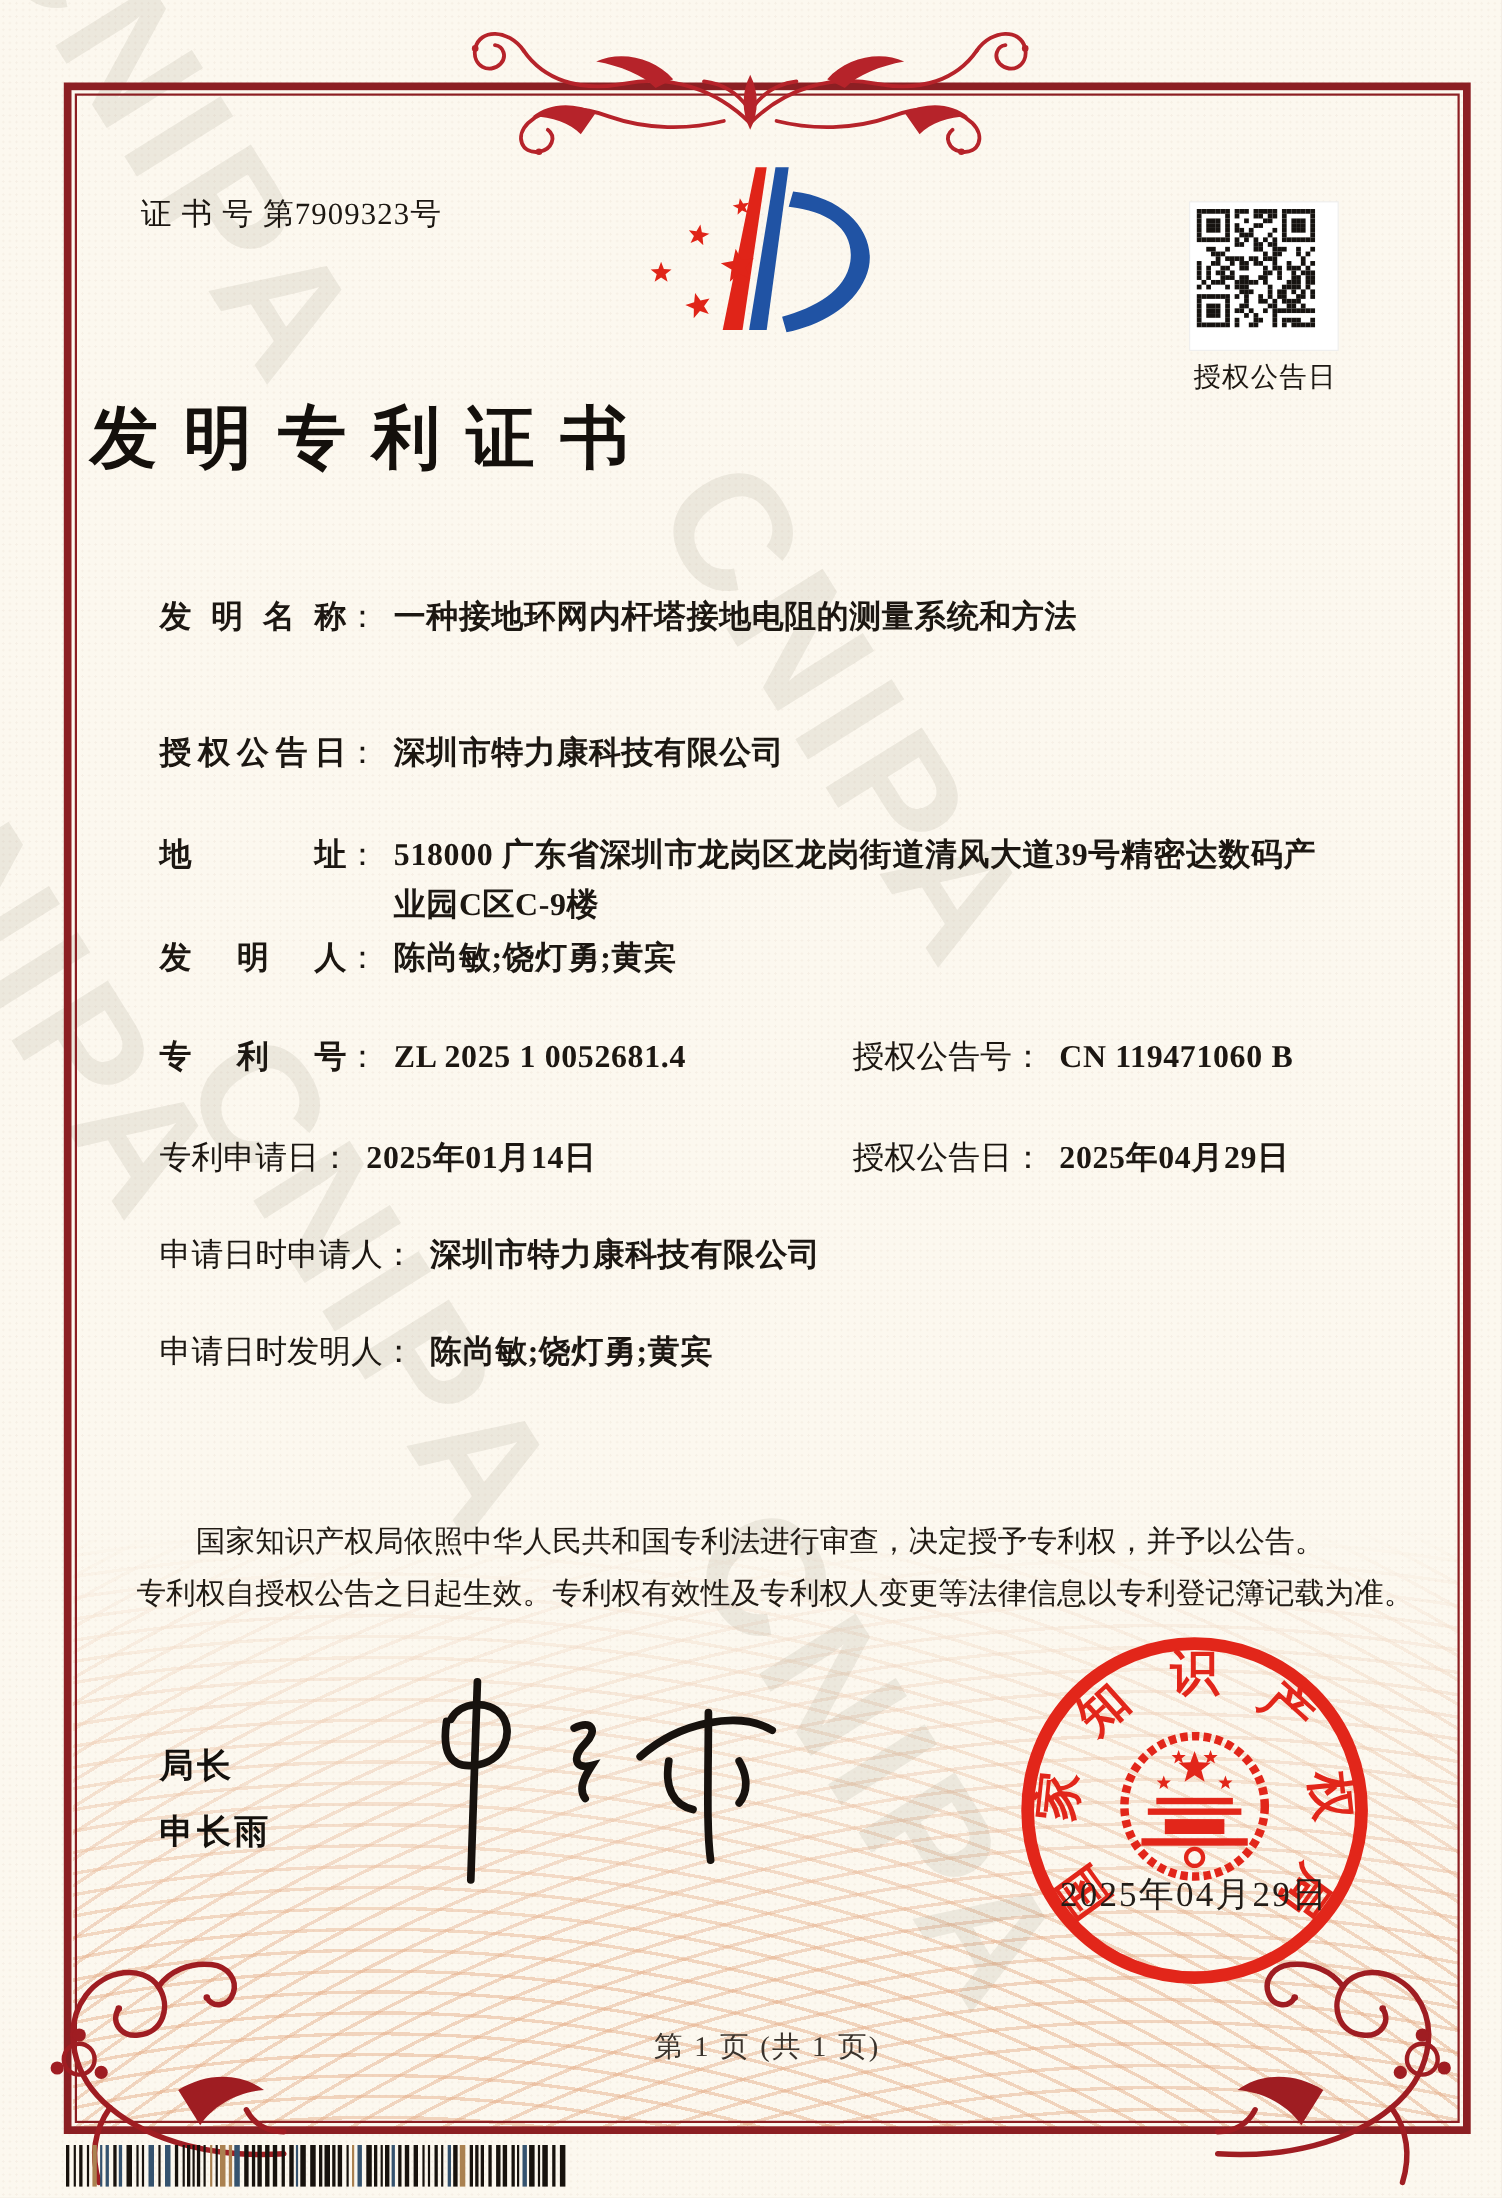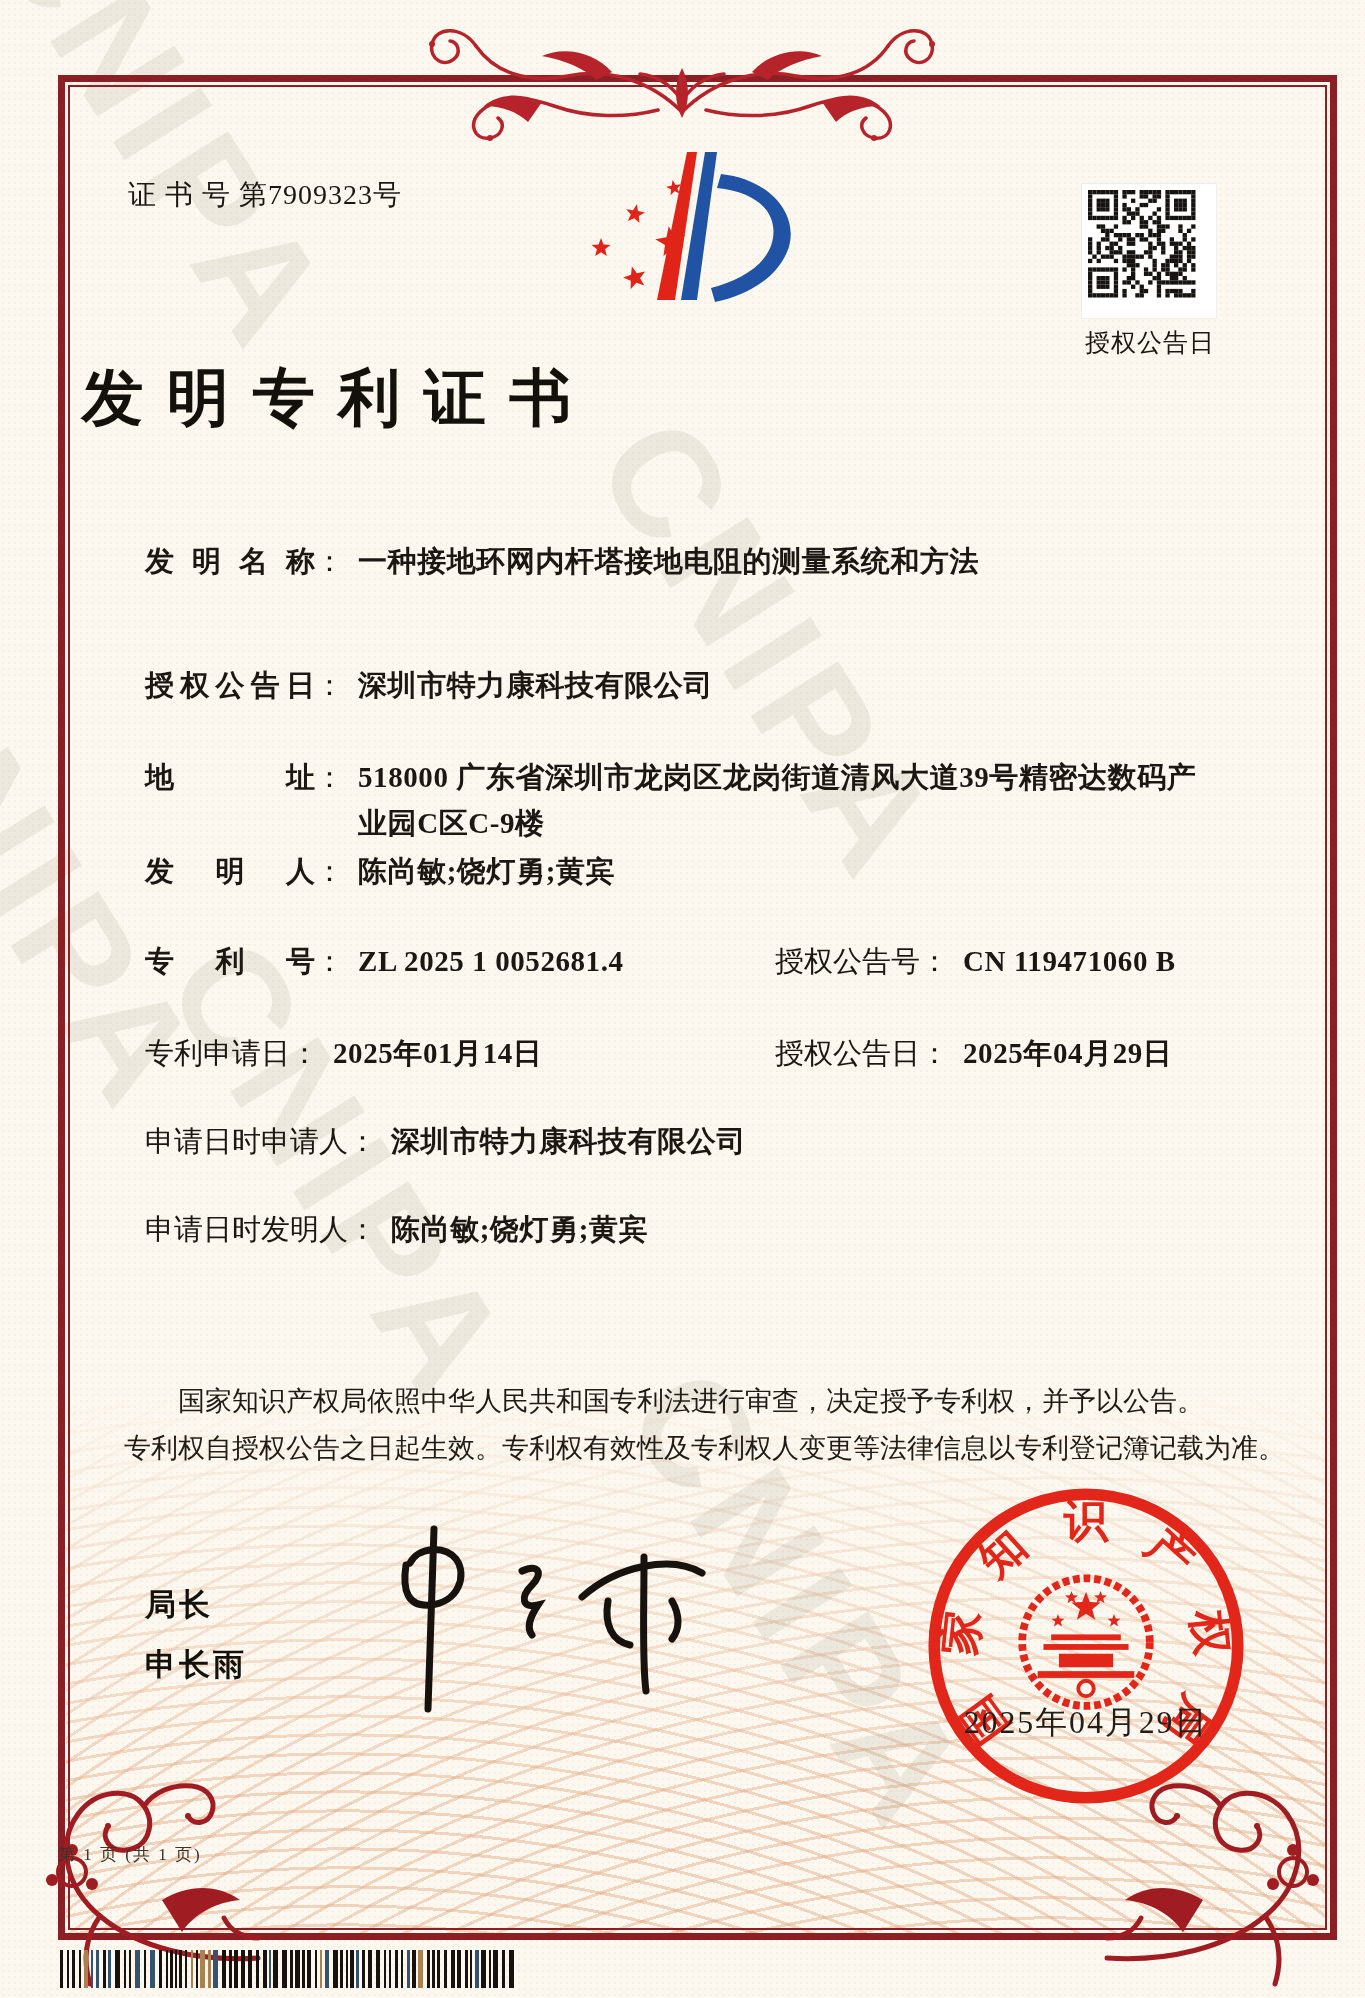--- a/index.html
+++ b/index.html
@@ -60,21 +60,21 @@
   
   .seal{position:absolute;left:912px;top:1472px;width:348px;height:348px;z-index:3;}
   .seal .ring{fill:none;stroke:#e2261a;stroke-width:12;}
   #seal-ring text{font-size:46px;font-weight:bold;fill:#e2261a;
       font-family:"Liberation Serif","DejaVu Serif",serif;}
   .seal-date{font-size:33px;letter-spacing:2px;fill:#221d18;text-anchor:middle;
       font-family:"Liberation Serif","DejaVu Serif",serif;}
   .emblem{stroke:#e2261a;fill:#e2261a;}
   
   .footer{position:absolute;left:58px;right:28px;top:1843px;z-index:3;
-      text-align:left;font-size:17px;color:#3a332c;letter-spacing:2px;}
+      text-align:center;font-size:26px;color:#3a332c;letter-spacing:2px;}
   .barcode{position:absolute;left:60px;top:1950px;width:458px;height:38px;z-index:3;}
 </style>
 </head>
 <body>
 
 <div class="page">
 
   <div class="waves"></div>
 
   <span class="wm" style="left:160px;top:120px">CNIPA</span>

